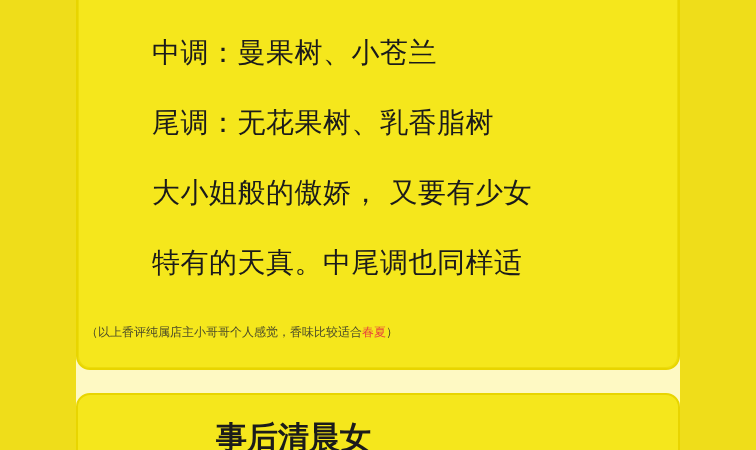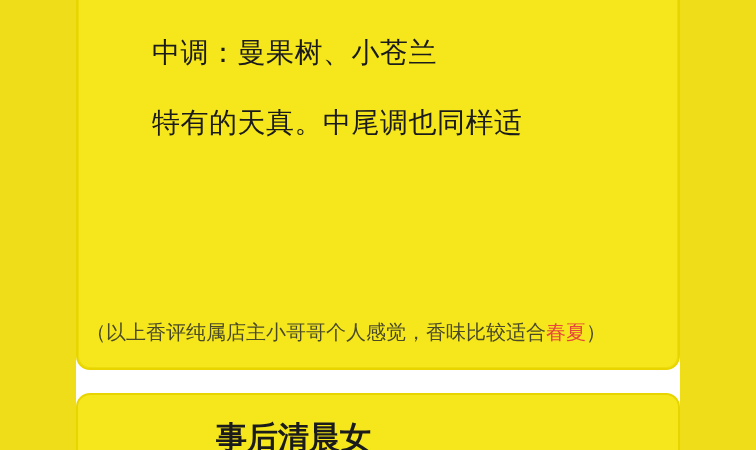--- a/index.html
+++ b/index.html
@@ -9,21 +9,21 @@
     width: 756px;
     height: 450px;
     overflow: hidden;
     font-family: "Liberation Sans", sans-serif;
   }
 
   .page {
     position: relative;
     width: 756px;
     height: 450px;
-    background: #ffffff;
+    background: #fef9c3;
     overflow: hidden;
   }
 
   
   .card-top {
     position: absolute;
     left: 76px;
     top: -120px;
     width: 604px;
     height: 490px;
@@ -63,21 +63,21 @@
     display: block;
     white-space: nowrap;
   }
 
   .footnote {
     position: absolute;
     left: 86px;
     top: 318px;
     width: 610px;
     color: #4a4a28;
-    font-size: 20px;
+    font-size: 12px;
     line-height: 28px;
     font-family: "DejaVu Sans", "Liberation Sans", sans-serif;
     white-space: nowrap;
   }
 
   .footnote .hl {
     color: #e8453c;
   }
 
   .bottom-title {
@@ -108,20 +108,22 @@
 
 <div class="page">
 
   <div class="rail rail-left"></div>
   <div class="rail rail-right"></div>
 
   <div class="card-top"></div>
 
   <div class="note-lines">
     <span class="ln">中调：曼果树、小苍兰</span>
+    <span class="ln">尾调：无花果树、乳香脂树</span>
+    <span class="ln">大小姐般的傲娇， 又要有少女</span>
     <span class="ln">特有的天真。中尾调也同样适</span>
     
     
     
   </div>
 
   <div class="footnote"><span>（以上香评纯属店主小哥哥个人感觉，香味比较适合</span><span class="hl">春夏</span><span>）</span></div>
 
   <div class="card-bottom"></div>
 

